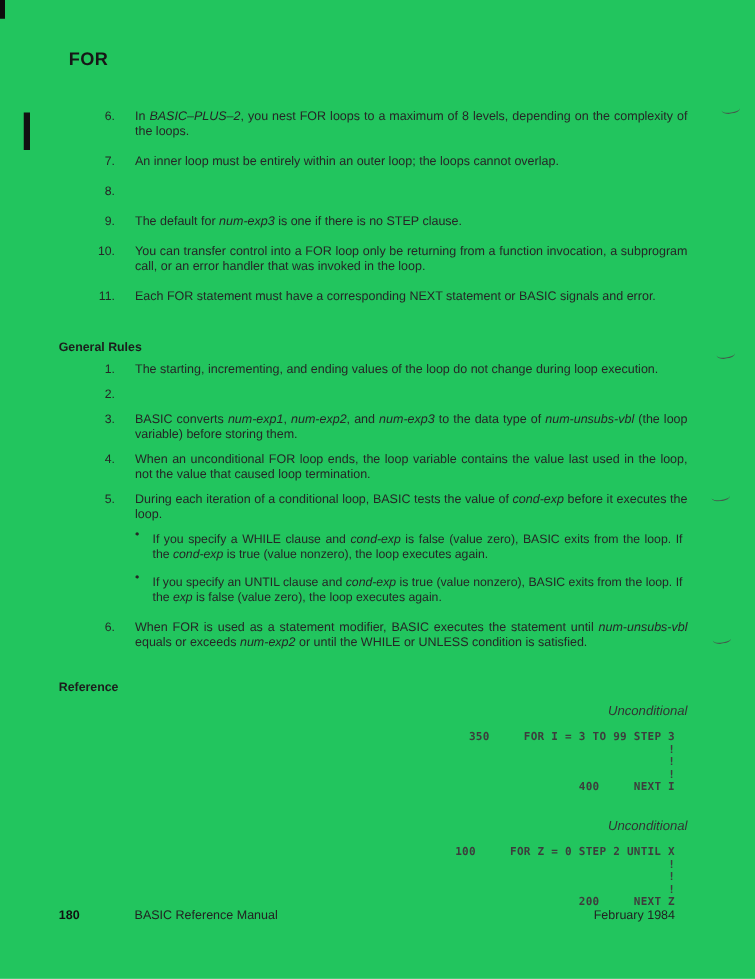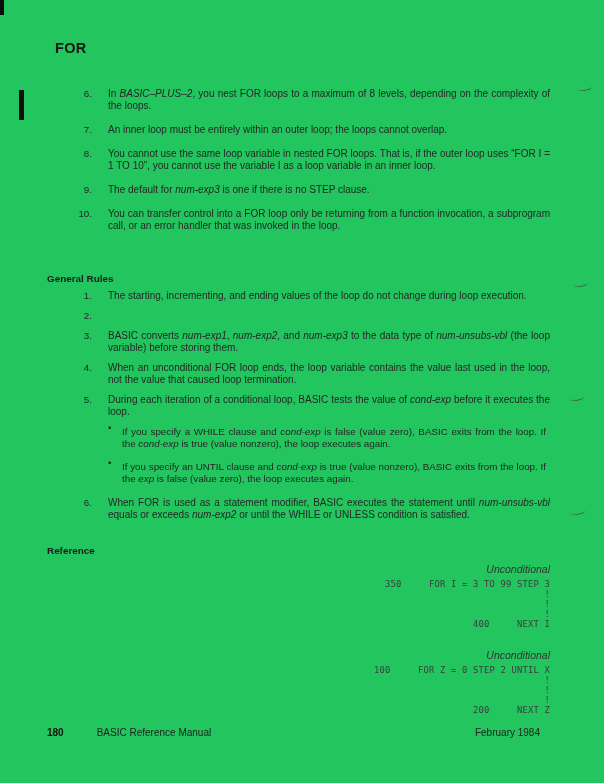--- a/index.html
+++ b/index.html
@@ -42,26 +42,26 @@
   .bullet-row + .bullet-row{margin-top:3px;}
   .bullet-glyph{flex:none;width:10px;font-size:9.8px;line-height:12px;}
   .bullet-row p{margin:4px;font-size:9.8px;line-height:12px;text-align:justify;flex:1;}
   .rule6{margin-top:6px;}
 
   .sub-head{margin:0;font-size:9.9px;font-weight:bold;color:#1c1c1c;}
 
   .ex-label{margin:0 0 4px 0;font-size:10.5px;font-style:italic;color:#333;}
   .ex-label.second{margin-top:20px;}
   pre.code{
-    margin:0;font-family:"DejaVu Sans Mono", monospace;font-size:8.8px;line-height:10px;
-    color:#3d3d3d;white-space:pre;letter-spacing:.2px;
+    margin:10px;font-family:"DejaVu Sans Mono", monospace;font-size:8.8px;line-height:10px;
+    color:#3d3d3d;white-space:pre;letter-spacing:.2px;font-weight:bold;
   }
 
   .footer{position:absolute;left:47px;top:727px;width:493px;display:flex;align-items:flex-start;
-    font-size:10px;color:#222;}
+    font-size:10px;color:#222;gap:11px;}
   .footer .pgnum{font-weight:bold;color:#111;}
   .footer .manual{margin-left:33px;}
   .footer .date{margin-left:auto;}
 </style>
 </head>
 <body>
 
 <div class="page">
 
   <div class="corner-mark"></div>
@@ -83,34 +83,37 @@
           </div>
       </div>
       <div class="num-item">
         <span class="num">7.</span>
         <div class="itext">
             <p><span>An inner loop must be entirely within an outer loop; the loops cannot overlap.</span></p>
           </div>
       </div>
       <div class="num-item">
         <span class="num">8.</span>
-        <div class="itext">
-            <p><span>You cannot use the same loop variable in nested FOR loops. That is, if the outer loop uses “FOR I = 1 TO 10”, you cannot use the variable I as a loop variable in an inner loop.</span></p>
-          </div>
       </div>
       <div class="num-item">
         <span class="num">9.</span>
         <div class="itext">
             <p><span>The default for </span><i>num-exp3</i><span> is one if there is no STEP clause.</span></p>
           </div>
       </div>
       <div class="num-item">
         <span class="num">10.</span>
         <div class="itext">
             <p><span>You can transfer control into a FOR loop only be returning from a function invocation, a subprogram call, or an error handler that was invoked in the loop.</span></p>
+          </div>
+      </div>
+      <div class="num-item">
+        <span class="num">11.</span>
+        <div class="itext">
+            <p><span>Each FOR statement must have a corresponding NEXT statement or BASIC signals and error.</span></p>
           </div>
       </div>
     </div>
 
     <h3 class="sec s-gr-head sub-head">General Rules</h3>
 
     <div class="sec s-gr-list">
       <div class="num-item">
         <span class="num">1.</span>
         <div class="itext">

